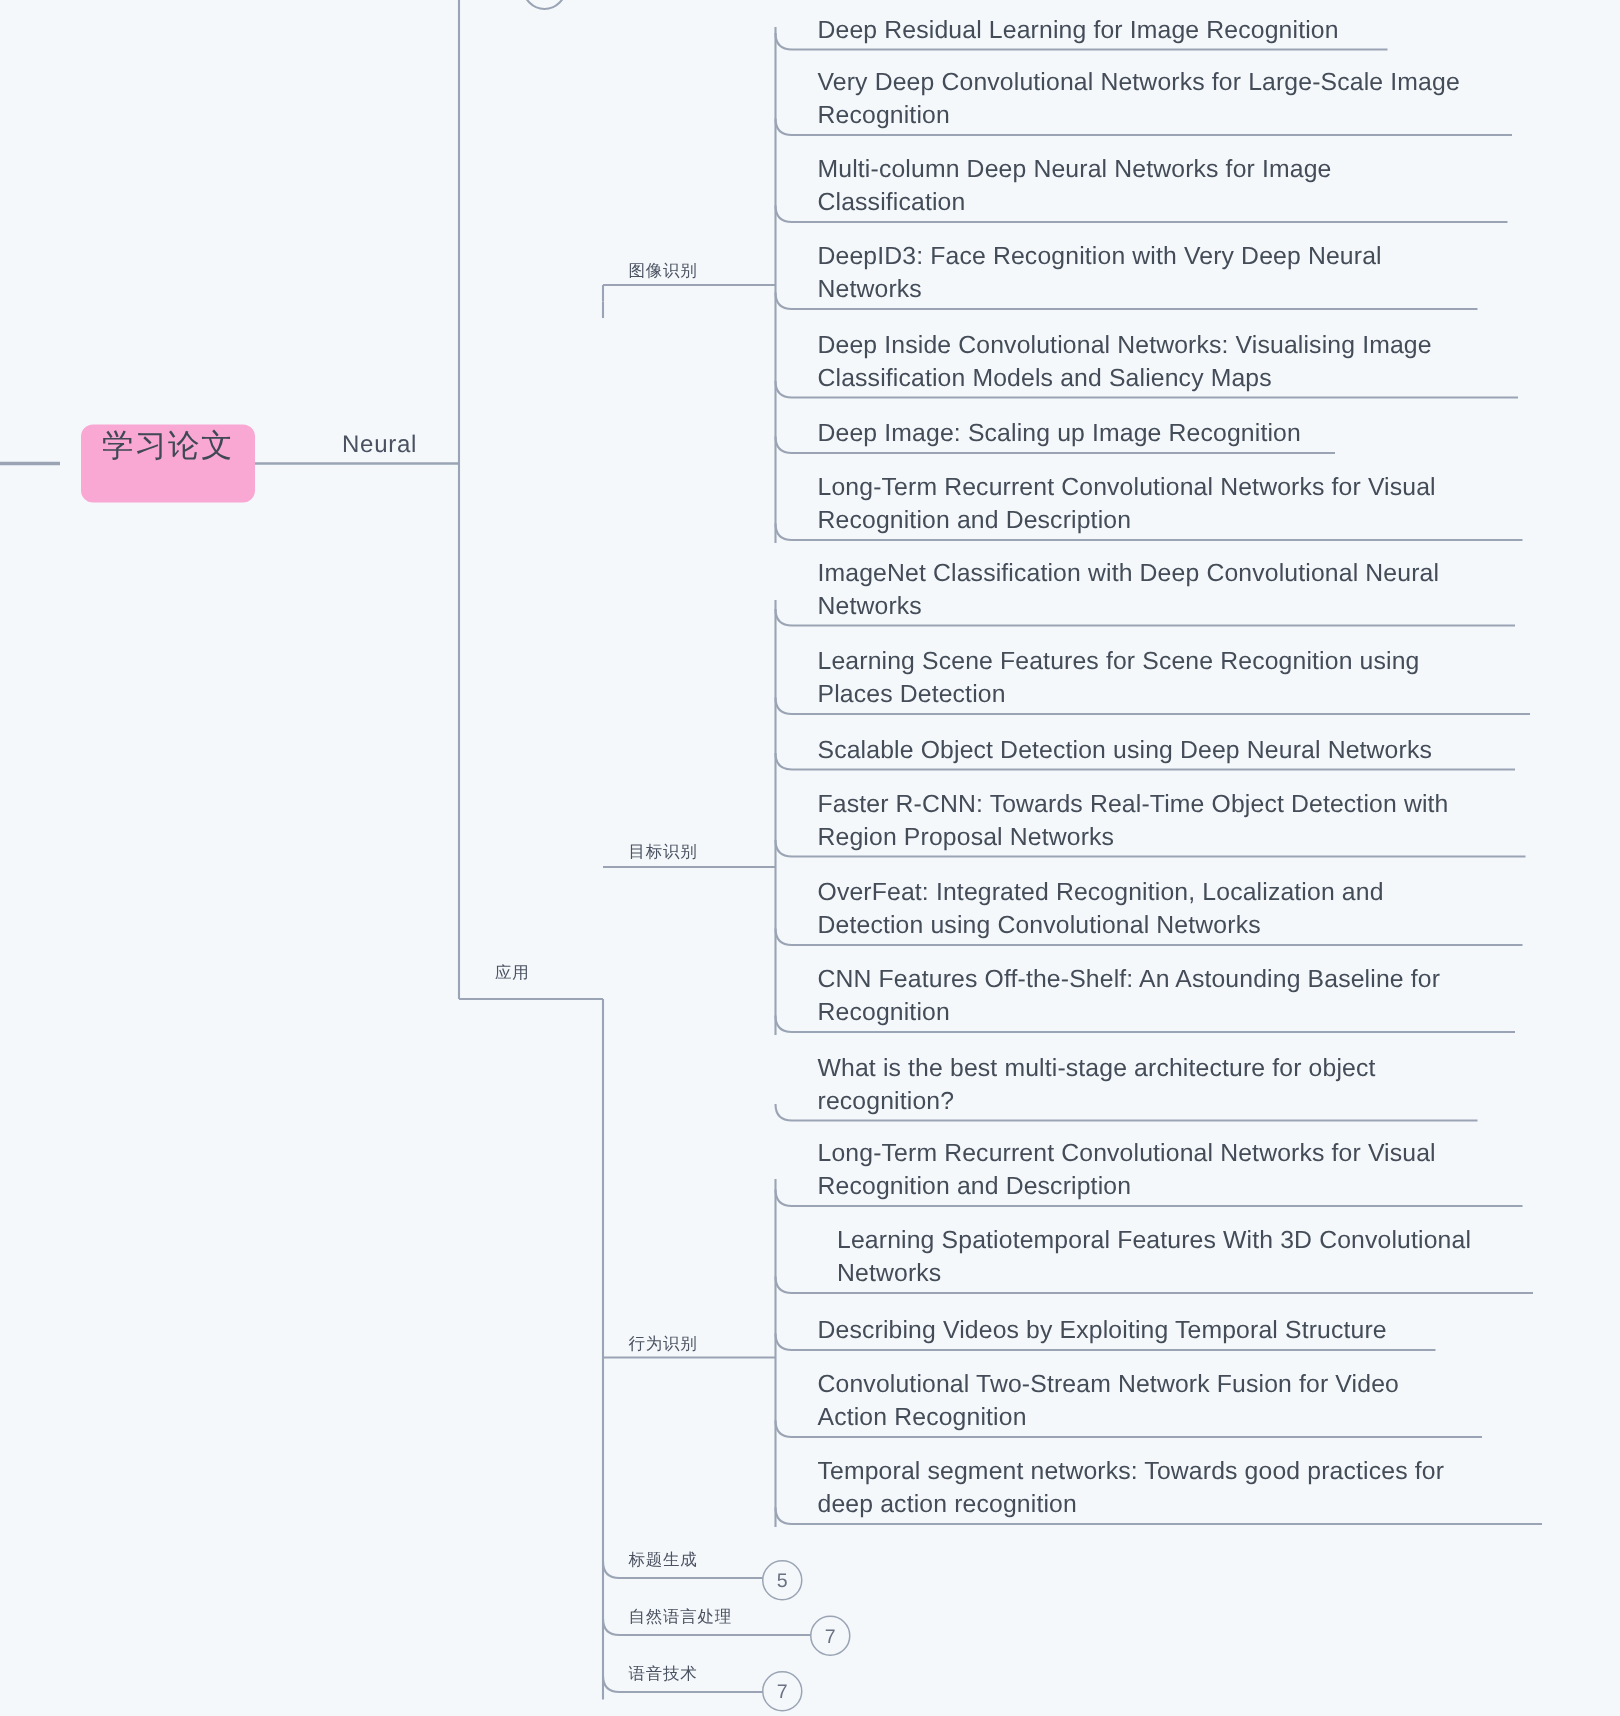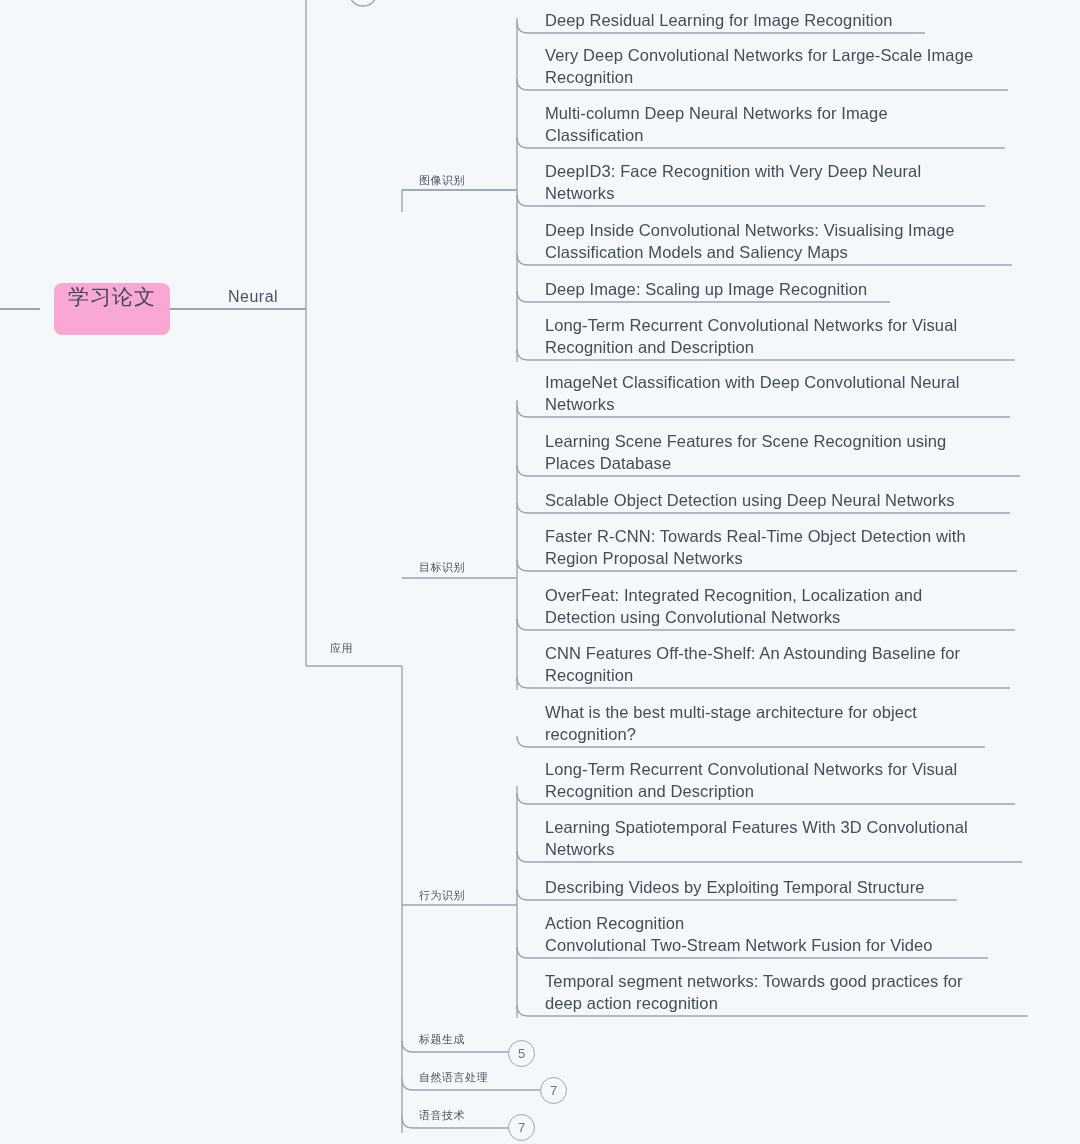--- a/index.html
+++ b/index.html
@@ -147,21 +147,21 @@
       <div class="leaf" style="left: 545px; top: 315px; width: 480px;">
         <div>Long-Term Recurrent Convolutional Networks for Visual</div>
         <div>Recognition and Description</div>
       </div>
       <div class="leaf" style="left: 545px; top: 372px; width: 475px;">
         <div>ImageNet Classification with Deep Convolutional Neural</div>
         <div>Networks</div>
       </div>
       <div class="leaf" style="left: 545px; top: 431px; width: 485px;">
         <div>Learning Scene Features for Scene Recognition using</div>
-        <div>Places Database</div>
+        <div>Places Detection</div>
       </div>
       <div class="leaf" style="left: 545px; top: 489.5px; width: 475px;">
         <div>Scalable Object Detection using Deep Neural Networks</div>
       </div>
       <div class="leaf" style="left: 545px; top: 526px; width: 482px;">
         <div>Faster R-CNN: Towards Real-Time Object Detection with</div>
         <div>Region Proposal Networks</div>
       </div>
       <div class="leaf" style="left: 545px; top: 585px; width: 480px;">
         <div>OverFeat: Integrated Recognition, Localization and</div>
@@ -172,30 +172,30 @@
         <div>Recognition</div>
       </div>
       <div class="leaf" style="left: 545px; top: 702px; width: 450px;">
         <div>What is the best multi-stage architecture for object</div>
         <div>recognition?</div>
       </div>
       <div class="leaf" style="left: 545px; top: 759px; width: 480px;">
         <div>Long-Term Recurrent Convolutional Networks for Visual</div>
         <div>Recognition and Description</div>
       </div>
-      <div class="leaf" style="left: 545px; top: 817px; width: 487px;">
+      <div class="leaf" style="left: 558px; top: 817px; width: 487px;">
         <div>Learning Spatiotemporal Features With 3D Convolutional</div>
         <div>Networks</div>
       </div>
       <div class="leaf" style="left: 545px; top: 876.5px; width: 422px;">
         <div>Describing Videos by Exploiting Temporal Structure</div>
       </div>
       <div class="leaf" style="left: 545px; top: 913px; width: 453px;">
+        <div>Convolutional Two-Stream Network Fusion for Video</div>
         <div>Action Recognition</div>
-        <div>Convolutional Two-Stream Network Fusion for Video</div>
       </div>
       <div class="leaf" style="left: 545px; top: 971px; width: 493px;">
         <div>Temporal segment networks: Towards good practices for</div>
         <div>deep action recognition</div>
       </div>
     </div>
 
 </div>
 
 </body></html>

